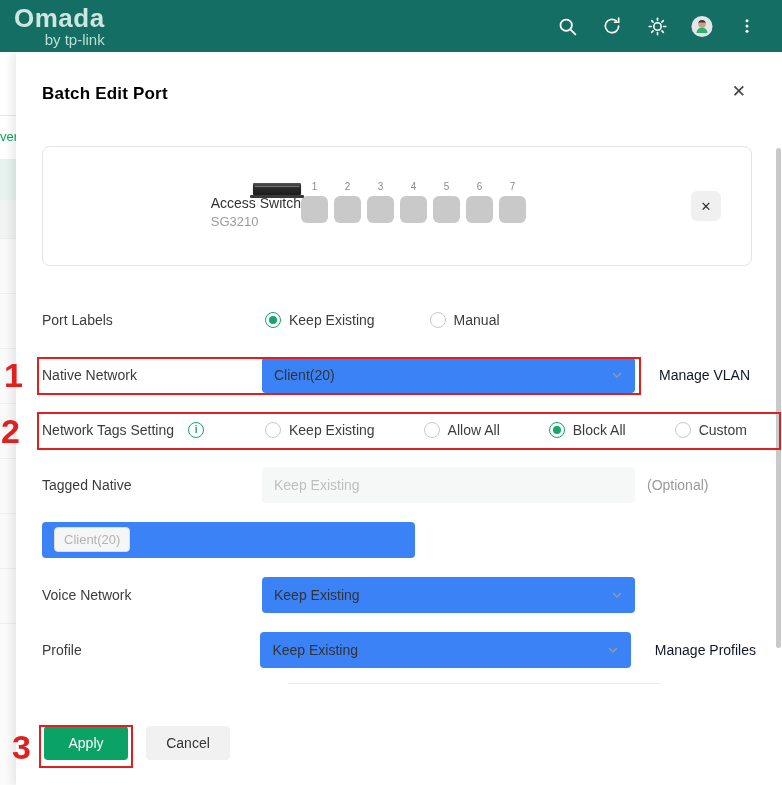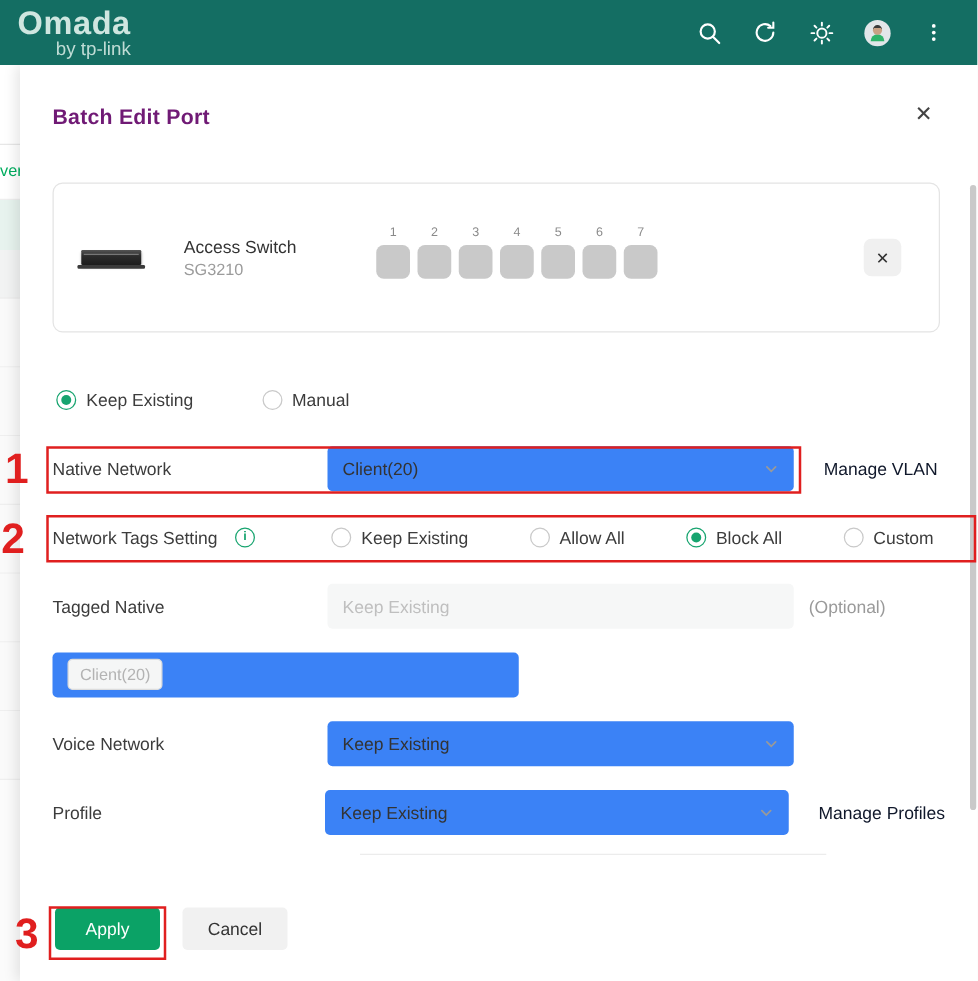--- a/index.html
+++ b/index.html
@@ -31,30 +31,30 @@
   .sl-r4 { height:39px; background:#f2f3f3; border-bottom:1px solid #ececec; }
   .sl-row { height:55px; background:#fafafa; border-bottom:1px solid #efefef; }
 
   
   .modal {
     position:absolute; left:16px; top:52px; right:0; bottom:0;
     background:#fff; z-index:2; padding:0 26px;
     box-shadow:-3px 0 10px rgba(0,0,0,.10);
   }
   .modal-header { height:58px; display:flex; align-items:flex-end; justify-content:space-between; padding-bottom:6px; }
-  .modal-title { font-size:17px; color:#701a75; font-weight:bold; letter-spacing:.2px; }
+  .modal-title { font-size:17px; color:#000000; font-weight:bold; letter-spacing:.2px; }
   .modal-close { font-size:17px; color:#444; cursor:pointer; padding:2px 6px; margin-right:4px; }
 
   
   .device-card {
     margin-top:36px; height:120px; width:710px;
     border:1px solid #e4e4e4; border-radius:8px;
     display:flex; align-items:center; padding:0 30px 0 22px;
   }
-  .device-left { display:flex; align-items:center; width:236px; }
+  .device-left { display:flex; align-items:flex-end; width:236px;flex-direction:column; }
   .switch-img {
     width:48px; height:12px; border-radius:1px; position:relative;
     background:linear-gradient(#555 0%, #2c2c2c 40%, #1c1c1c 100%);
     box-shadow:0 2px 2px rgba(0,0,0,.25);
   }
   .switch-img::before {
     content:""; position:absolute; left:2px; right:2px; top:3px; height:1px; background:#777;
   }
   .switch-img::after {
     content:""; position:absolute; left:-3px; right:-3px; bottom:-3px; height:3px;
@@ -254,20 +254,21 @@
       </div>
     </div>
     <button class="remove-device">
       <span>✕</span>
     </button>
   </div>
 
   <div class="form">
 
     <div class="frow">
+      <div class="flabel">Port Labels</div>
       <div class="radio-group rg-wide">
         <div class="radio-opt selected">
           <span class="radio-circle"></span>
           <span class="radio-label">Keep Existing</span>
         </div>
         <div class="radio-opt">
           <span class="radio-circle"></span>
           <span class="radio-label">Manual</span>
         </div>
       </div>

